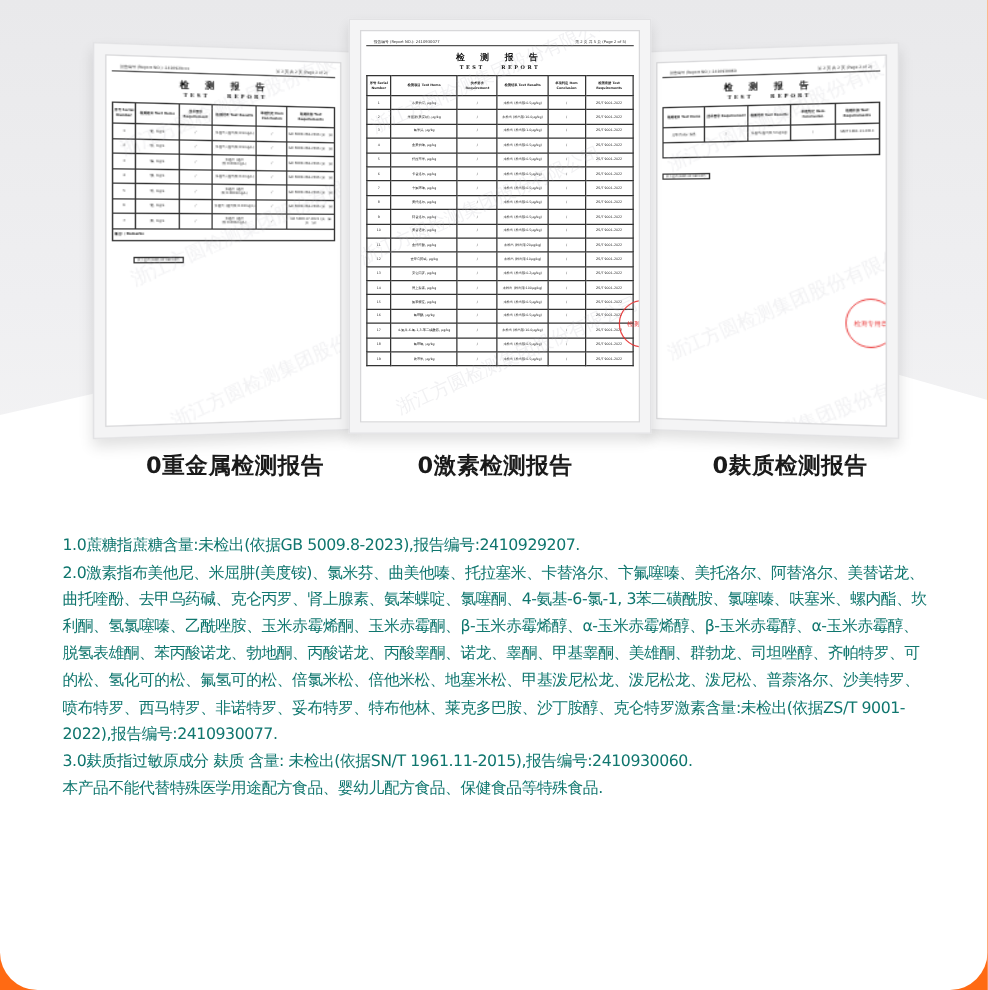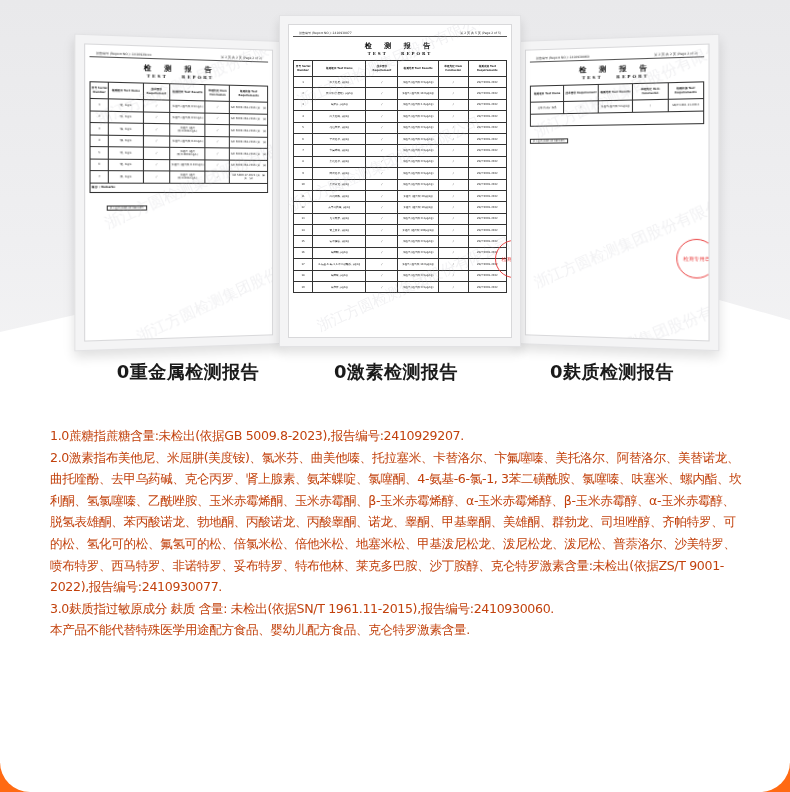--- a/index.html
+++ b/index.html
@@ -70,25 +70,25 @@
     border: 1.6px solid rgba(232,40,40,0.85); color: rgba(232,40,40,0.85);
     font-size: 8px; display: flex; align-items: center; justify-content: center;
   }
 
   .caption {
     position: absolute; top: 360px; font-size: 18px; font-weight: bold; color: #1a1a1a;
     text-align: center; width: 200px; letter-spacing: 0.5px;
   }
   .cap-1 { left: 88px; }
   .cap-2 { left: 296px; }
-  .cap-3 { left: 512px; }
+  .cap-3 { left: 532px; }
 
   .notes {
     position: absolute; left: 50px; top: 425px; width: 692px;
-    font-size: 12.6px; line-height: 21.6px; color: #c2410c;
+    font-size: 12.6px; line-height: 21.6px; color: #0f766e;
     font-family: "DejaVu Sans", sans-serif; letter-spacing: -0.35px;
   }
   .notes p { margin: 0; }
 </style>
 </head>
 <body>
 
 <div class="page">
   <div class="hero">
     <div class="hero-bg"></div>
@@ -420,15 +420,15 @@
   </div>
 
   <div class="caption cap-1">0重金属检测报告</div>
   <div class="caption cap-2">0激素检测报告</div>
   <div class="caption cap-3">0麸质检测报告</div>
 
   <div class="notes">
     <p>1.0蔗糖指蔗糖含量:未检出(依据GB 5009.8-2023),报告编号:2410929207.</p>
     <p>2.0激素指布美他尼、米屈肼(美度铵)、氯米芬、曲美他嗪、托拉塞米、卡替洛尔、卞氟噻嗪、美托洛尔、阿替洛尔、美替诺龙、曲托喹酚、去甲乌药碱、克仑丙罗、肾上腺素、氨苯蝶啶、氯噻酮、4-氨基-6-氯-1, 3苯二磺酰胺、氯噻嗪、呋塞米、螺内酯、坎利酮、氢氯噻嗪、乙酰唑胺、玉米赤霉烯酮、玉米赤霉酮、β-玉米赤霉烯醇、α-玉米赤霉烯醇、β-玉米赤霉醇、α-玉米赤霉醇、脱氢表雄酮、苯丙酸诺龙、勃地酮、丙酸诺龙、丙酸睾酮、诺龙、睾酮、甲基睾酮、美雄酮、群勃龙、司坦唑醇、齐帕特罗、可的松、氢化可的松、氟氢可的松、倍氯米松、倍他米松、地塞米松、甲基泼尼松龙、泼尼松龙、泼尼松、普萘洛尔、沙美特罗、喷布特罗、西马特罗、非诺特罗、妥布特罗、特布他林、莱克多巴胺、沙丁胺醇、克仑特罗激素含量:未检出(依据ZS/T 9001-2022),报告编号:2410930077.</p>
     <p>3.0麸质指过敏原成分 麸质 含量: 未检出(依据SN/T 1961.11-2015),报告编号:2410930060.</p>
-    <p>本产品不能代替特殊医学用途配方食品、婴幼儿配方食品、克仑特罗激素含量.</p>
+    <p>本产品不能代替特殊医学用途配方食品、婴幼儿配方食品、保健食品等特殊食品.</p>
   </div>
 </div>
 
 </body></html>

